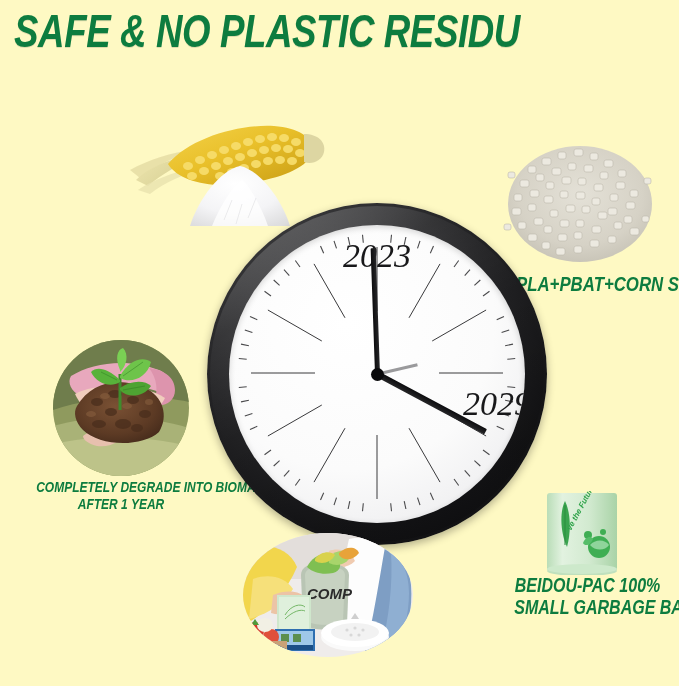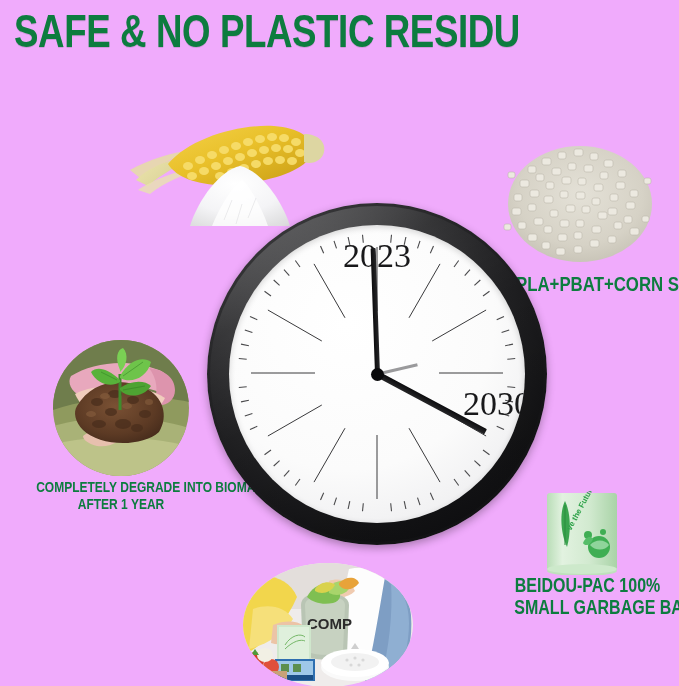--- a/index.html
+++ b/index.html
@@ -3,21 +3,21 @@
 <meta charset="utf-8">
 <style>
   html,body{margin:0;padding:0;}
   body{
     width:679px;height:686px;
     background:#ffffff;
     font-family:"Liberation Sans", sans-serif;
     overflow:hidden;
     position:relative;
   }
-  #stage{position:relative;width:679px;height:686px;background:#f0abfc;overflow:hidden;}
+  #stage{position:relative;width:679px;height:686px;background:#fef9c3;overflow:hidden;font-style:italic;}
 
   
   .headline{
     position:absolute;left:14px;top:6px;
     font-family:"Liberation Sans Narrow","Liberation Sans",sans-serif;
     font-weight:bold;
     font-size:47px;
     line-height:50px;
     letter-spacing:-0.5px;
     color:#0d7c3f;
@@ -114,21 +114,21 @@
   #photo-corn{left:128px;top:108px;width:210px;height:118px;}
   #photo-corn svg{display:block;}
 
   
   #photo-pellets{left:484px;top:132px;width:190px;height:140px;}
 
   
   #photo-seedling{left:53px;top:340px;width:136px;height:136px;}
 
   
-  #photo-compost{left:243px;top:563px;width:170px;height:124px;}
+  #photo-compost{left:243px;top:533px;width:170px;height:124px;}
 
   
   #photo-bagroll{left:541px;top:491px;width:82px;height:84px;}
 </style>
 </head>
 <body>
 
 <div id="stage">
 
   <div class="headline">SAFE &amp; NO PLASTIC RESIDU</div>
@@ -394,21 +394,21 @@
             <line x1="60.3" y1="50.6" x2="55.0" y2="44.7"></line>
             <line x1="71.0" y1="42.0" x2="66.3" y2="35.5"></line>
             <line x1="94.7" y1="28.3" x2="91.5" y2="21.0"></line>
             <line x1="107.5" y1="23.4" x2="105.0" y2="15.8"></line>
             <line x1="120.8" y1="19.9" x2="119.1" y2="12.0"></line>
             <line x1="134.3" y1="17.7" x2="133.5" y2="9.8"></line>
           </g>
       </svg>
 
       <div class="yr" id="yr-2023">2023</div>
-      <div class="yr" id="yr-2024">2030</div>
+      <div class="yr" id="yr-2024">2029</div>
 
       <div class="hand" id="hand-second"></div>
       <div class="hand" id="hand-minute"></div>
       <div class="hand" id="hand-hour"></div>
       <div id="hand-hub"></div>
     </div>
   </div>
 
   <div class="photo circ" id="photo-compost">
     <svg viewBox="0 0 170 124" width="170" height="124">

